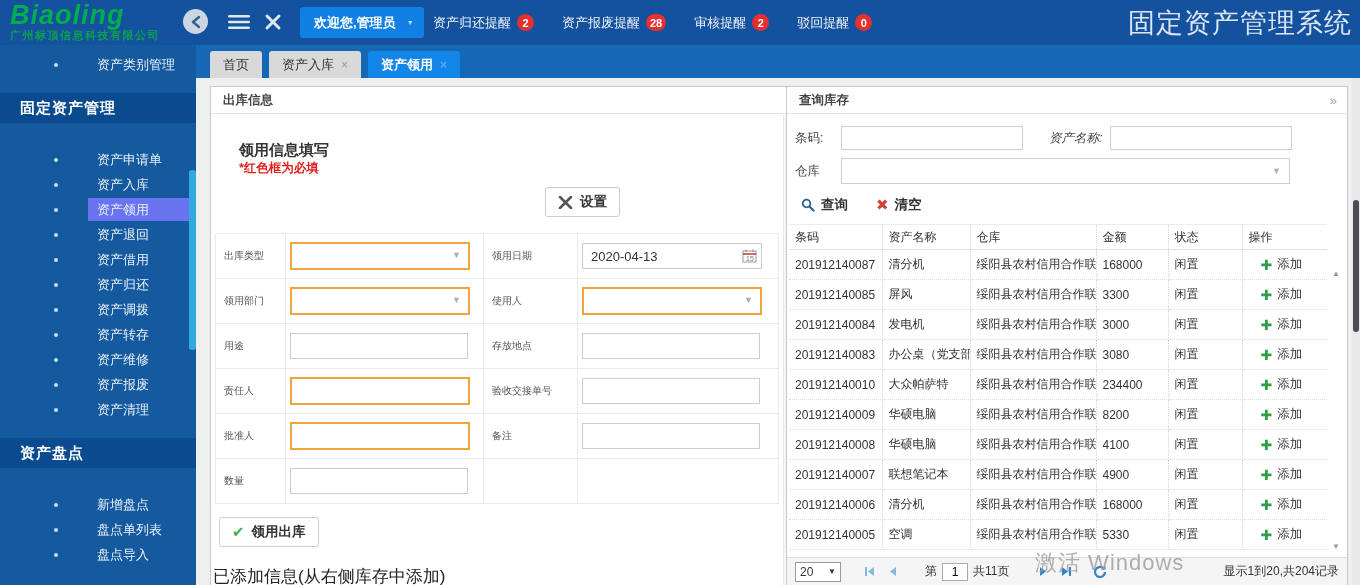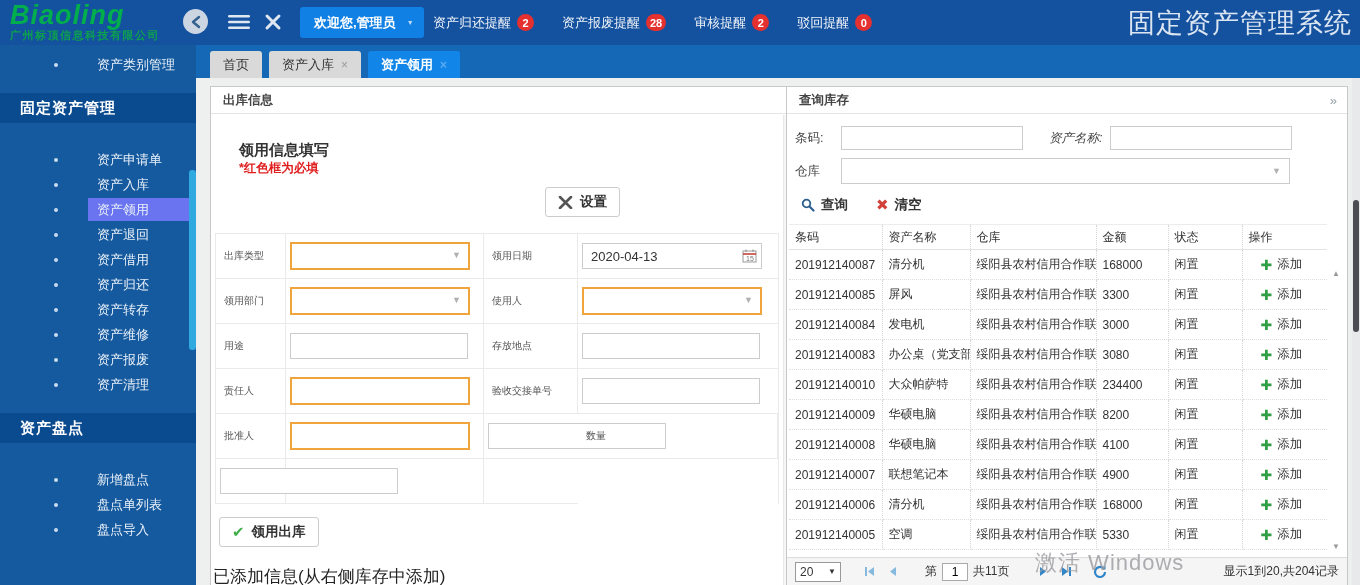--- a/index.html
+++ b/index.html
@@ -210,20 +210,24 @@
   <div class="side-item">
     <span class="dot"></span>
     <span class="lbl">资产借用</span>
   </div>
 
   <div class="side-item">
     <span class="dot"></span>
     <span class="lbl">资产归还</span>
   </div>
 
+  <div class="side-item">
+    <span class="dot"></span>
+    <span class="lbl">资产调拨</span>
+  </div>
 
   <div class="side-item">
     <span class="dot"></span>
     <span class="lbl">资产转存</span>
   </div>
 
   <div class="side-item">
     <span class="dot"></span>
     <span class="lbl">资产维修</span>
   </div>
@@ -339,20 +343,21 @@
               <input class="inp req" style="">
             </div>
             <div class="fcell flabel">验收交接单号</div>
             <div class="fcell ffield lastcol">
               <input class="inp" style="">
             </div>
             <div class="fcell flabel">批准人</div>
             <div class="fcell ffield">
               <input class="inp req" style="">
             </div>
+            <div class="fcell flabel">备注</div>
             <div class="fcell ffield lastcol">
               <input class="inp" style="">
             </div>
             <div class="fcell flabel">数量</div>
             <div class="fcell ffield">
               <input class="inp" style="">
             </div>
             <div class="fcell flabel"></div>
             <div class="fcell ffield lastcol"></div>
           </div>

